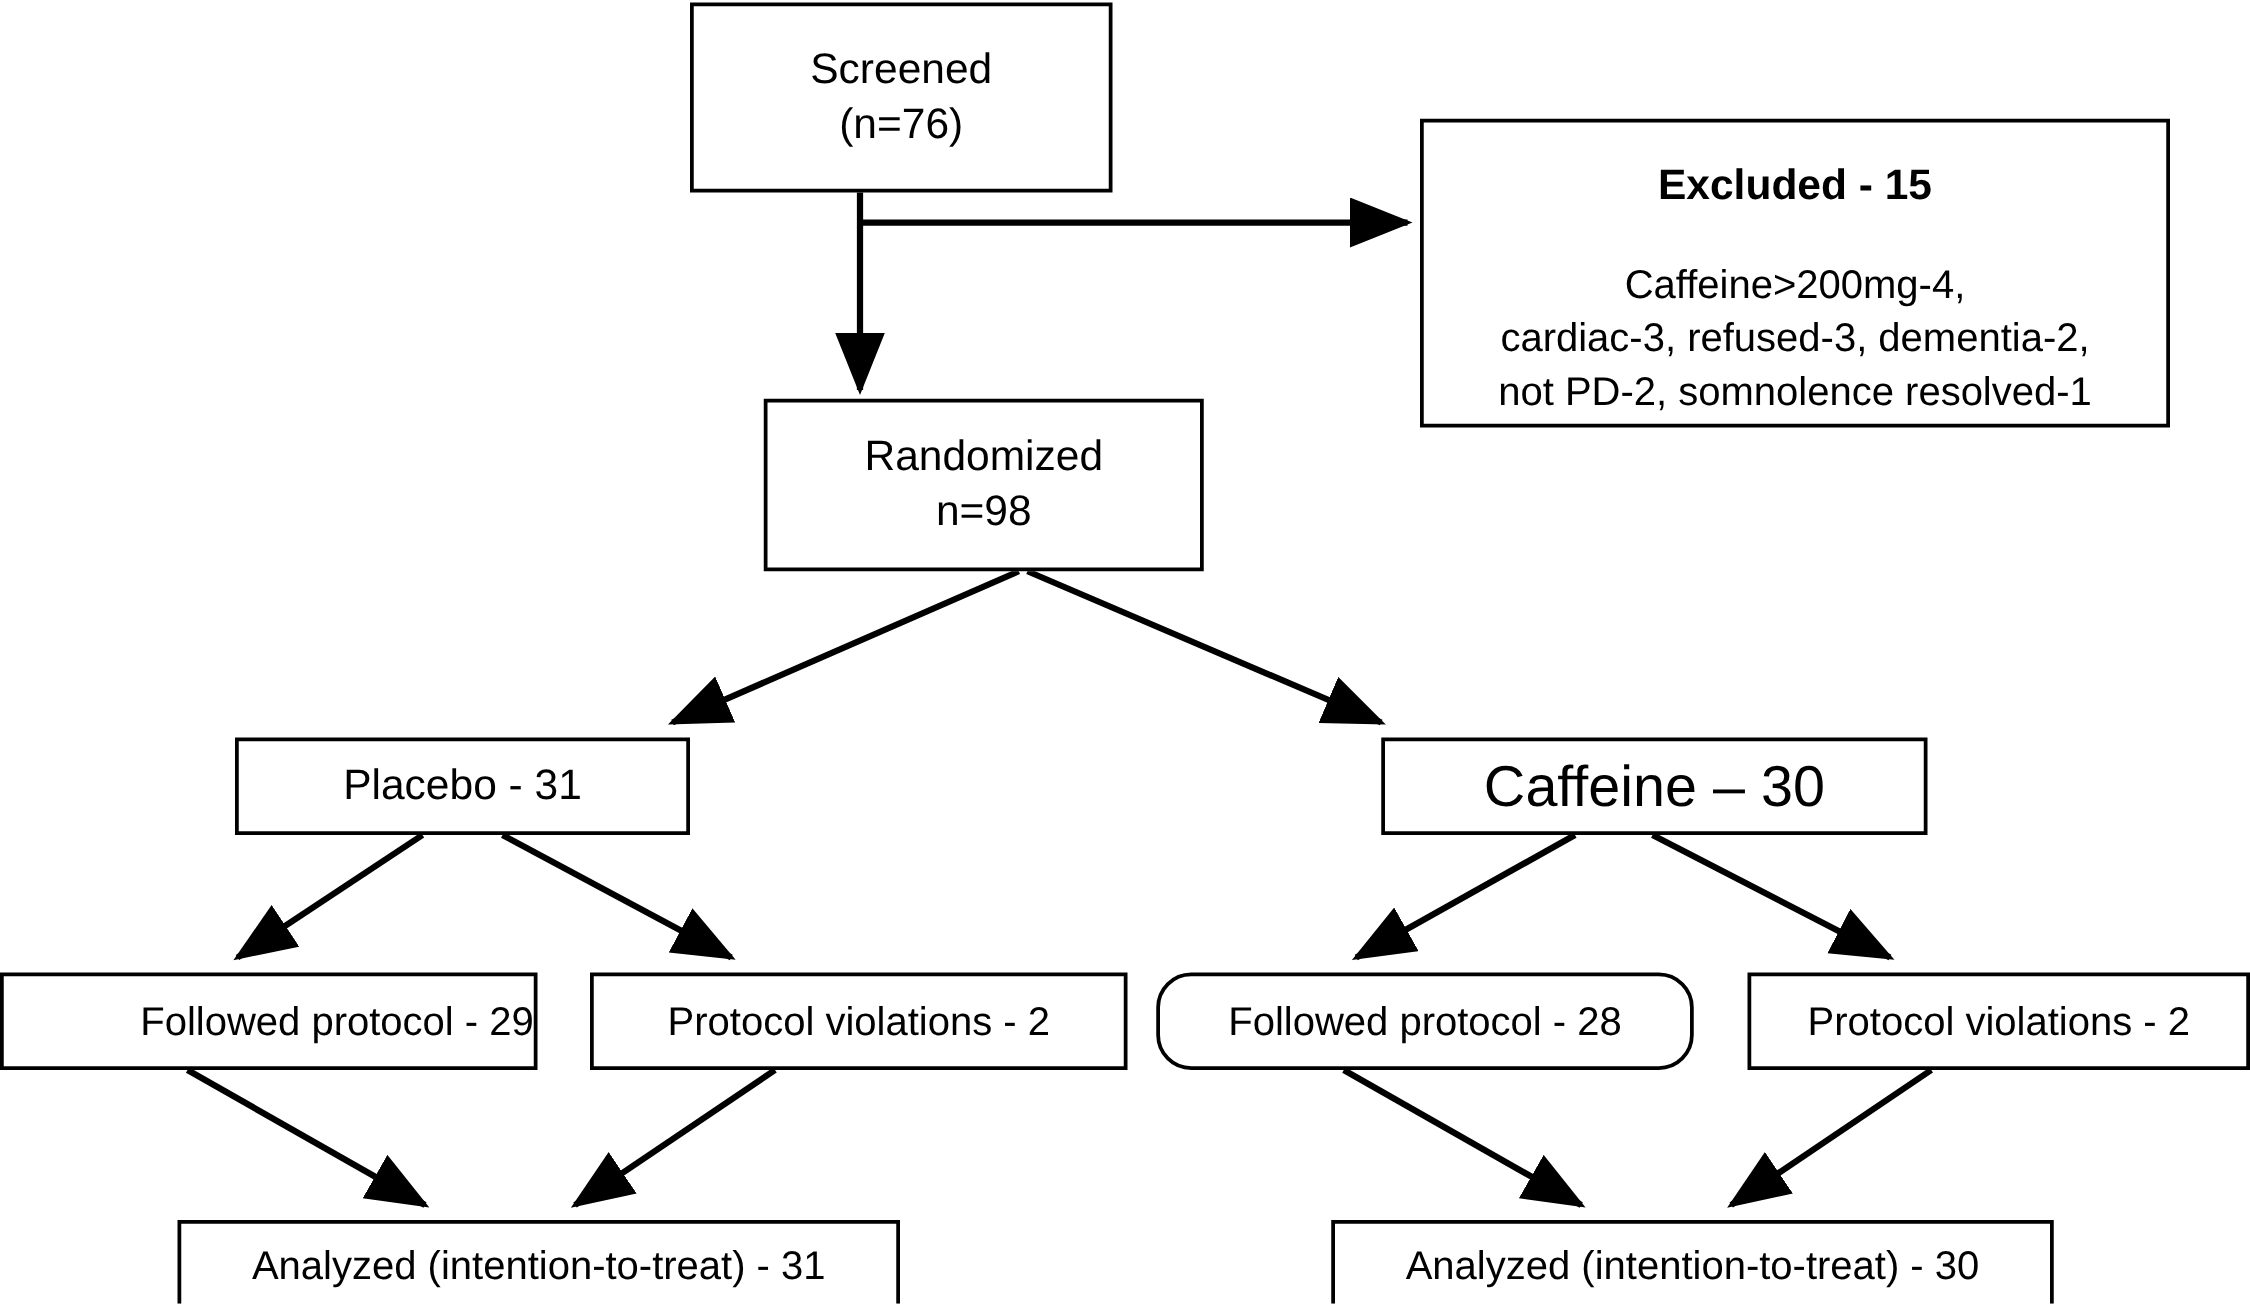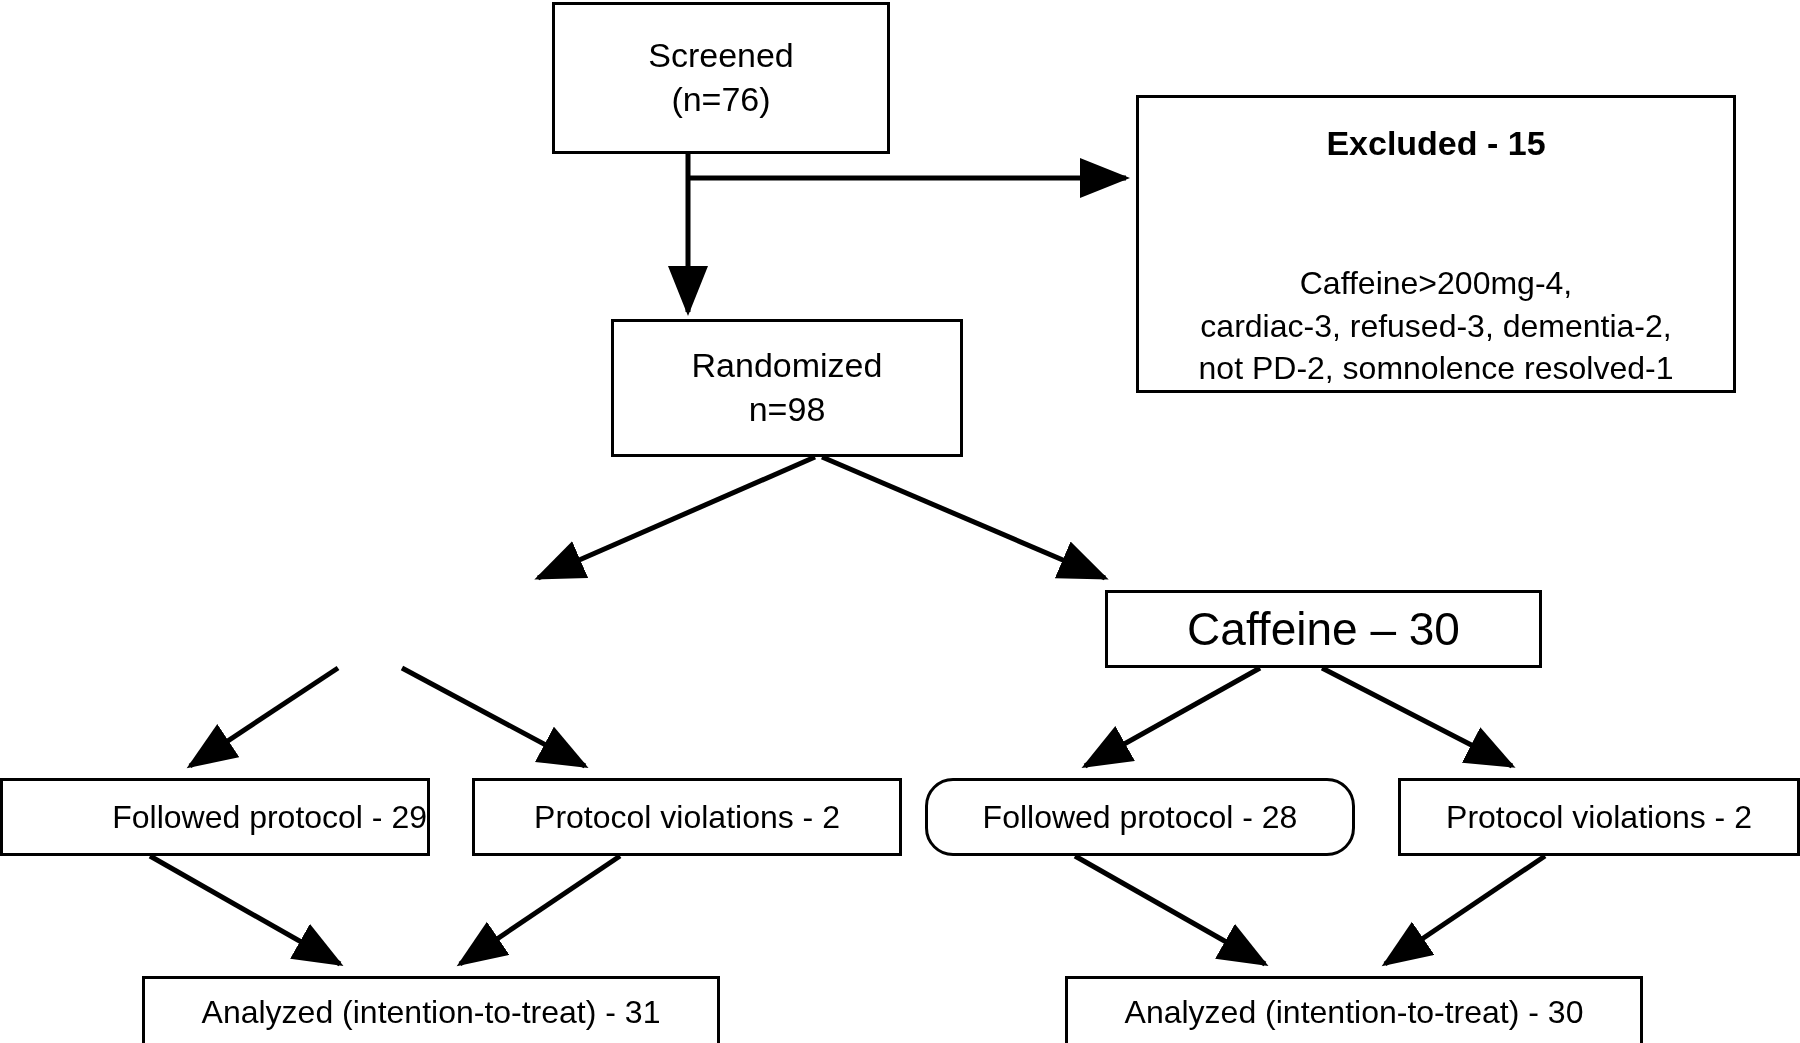--- a/index.html
+++ b/index.html
@@ -41,23 +41,23 @@
   .node .line {
     display: block;
     white-space: nowrap;
   }
   
   #node-screened {
     left: 552px;  top: 2px;   width: 338px; height: 152px;
     font-size: 34px;
   }
   #node-excluded {
-    left: 1136px; top: 95px;  width: 600px; height: 298px;
+    left: 1136px; top: 95px;  width: 600px; height: 247px;
     font-size: 32px;
-    justify-content: space-between;
+    justify-content: center;
     padding-top: 24px;
   }
   #node-excluded .heading {
     font-weight: bold;
     font-size: 34px;
     margin-bottom: 36px;
   }
   #node-excluded .reasons .line {
     line-height: 1.33;
   }
@@ -149,20 +149,23 @@
       <span class="line">cardiac-3, refused-3, dementia-2,</span>
       <span class="line">not PD-2, somnolence resolved-1</span>
     </div>
   </div>
 
   <div class="node" id="node-randomized">
     <span class="line">Randomized</span>
     <span class="line">n=98</span>
   </div>
 
+  <div class="node" id="node-placebo">
+    <span class="line">Placebo - 31</span>
+  </div>
 
   <div class="node" id="node-caffeine">
     <span class="line">Caffeine – 30</span>
   </div>
 
   <div class="node" id="node-fp-left">
     <span class="line">Followed protocol - 29</span>
   </div>
 
   <div class="node" id="node-pv-left">

